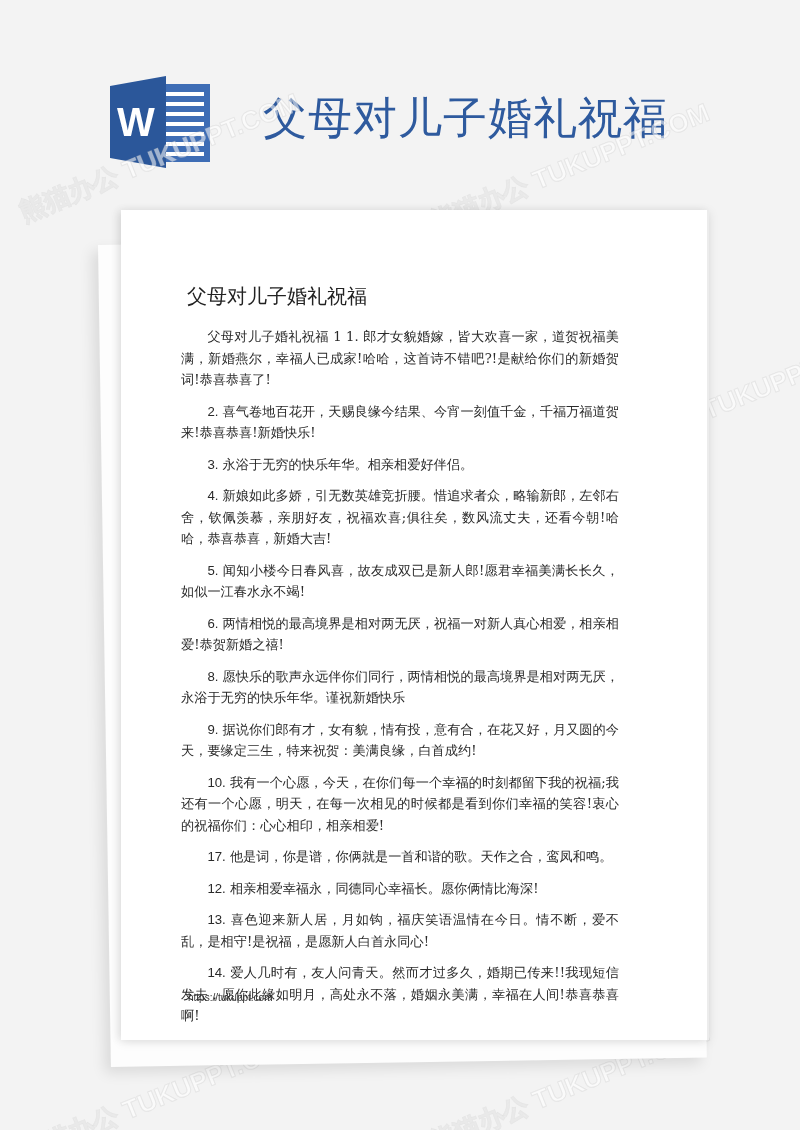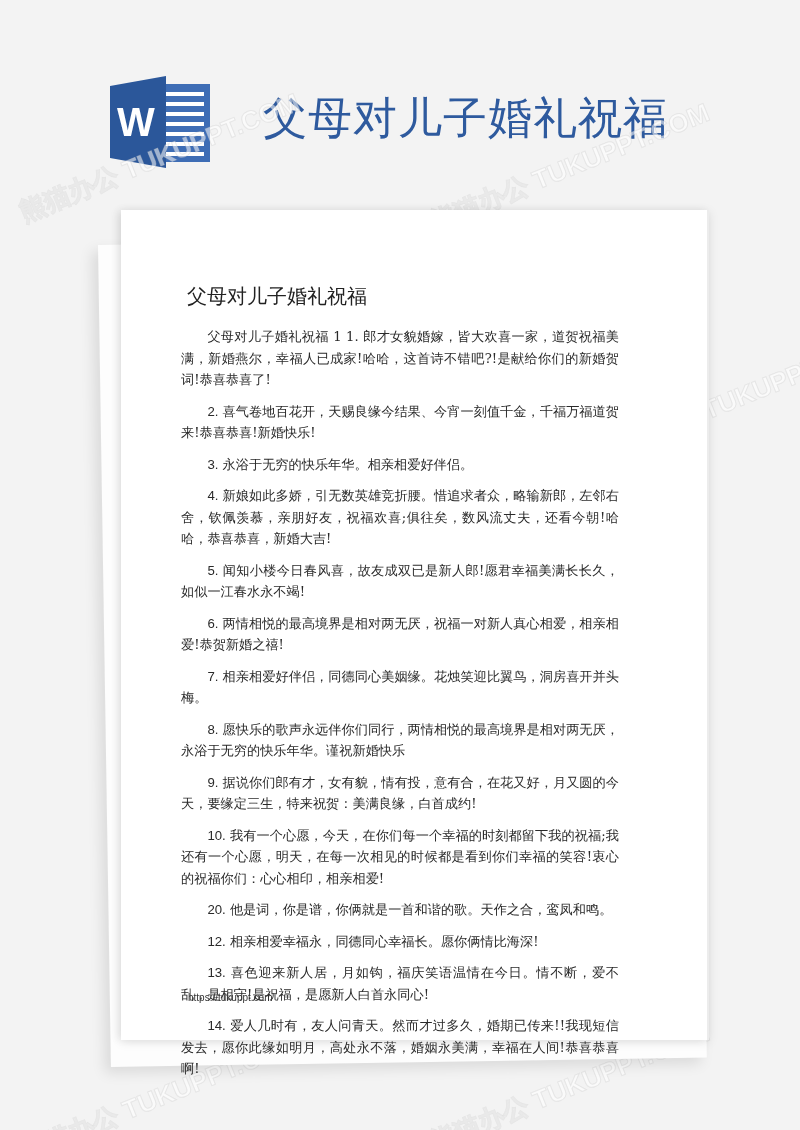--- a/index.html
+++ b/index.html
@@ -80,23 +80,22 @@
 
 <div class="page">
   <div class="doc-title">父母对儿子婚礼祝福</div>
   <div class="body-text">
     <p class="para"><span>父母对儿子婚礼祝福 1 1. 郎才女貌婚嫁，皆大欢喜一家，道贺祝福美满，新婚燕尔，幸福人已成家!哈哈，这首诗不错吧?!是献给你们的新婚贺词!恭喜恭喜了!</span></p>
     <p class="para"><span class="num">2.</span><span> 喜气卷地百花开，天赐良缘今结果、今宵一刻值千金，千福万福道贺来!恭喜恭喜!新婚快乐!</span></p>
     <p class="para"><span class="num">3.</span><span> 永浴于无穷的快乐年华。相亲相爱好伴侣。</span></p>
     <p class="para"><span class="num">4.</span><span> 新娘如此多娇，引无数英雄竞折腰。惜追求者众，略输新郎，左邻右舍，钦佩羡慕，亲朋好友，祝福欢喜;俱往矣，数风流丈夫，还看今朝!哈哈，恭喜恭喜，新婚大吉!</span></p>
     <p class="para"><span class="num">5.</span><span> 闻知小楼今日春风喜，故友成双已是新人郎!愿君幸福美满长长久，如似一江春水永不竭!</span></p>
     <p class="para"><span class="num">6.</span><span> 两情相悦的最高境界是相对两无厌，祝福一对新人真心相爱，相亲相爱!恭贺新婚之禧!</span></p>
-    <p class="para"><span class="num">7.</span><span> 相亲相爱好伴侣，同德同心美姻缘。花烛笑迎比翼鸟，洞房喜开并头梅。</span></p>
     <p class="para"><span class="num">8.</span><span> 愿快乐的歌声永远伴你们同行，两情相悦的最高境界是相对两无厌，永浴于无穷的快乐年华。谨祝新婚快乐</span></p>
     <p class="para"><span class="num">9.</span><span> 据说你们郎有才，女有貌，情有投，意有合，在花又好，月又圆的今天，要缘定三生，特来祝贺：美满良缘，白首成约!</span></p>
     <p class="para"><span class="num">10.</span><span> 我有一个心愿，今天，在你们每一个幸福的时刻都留下我的祝福;我还有一个心愿，明天，在每一次相见的时候都是看到你们幸福的笑容!衷心的祝福你们：心心相印，相亲相爱!</span></p>
-    <p class="para"><span class="num">20.</span><span> 他是词，你是谱，你俩就是一首和谐的歌。天作之合，鸾凤和鸣。</span></p>
+    <p class="para"><span class="num">17.</span><span> 他是词，你是谱，你俩就是一首和谐的歌。天作之合，鸾凤和鸣。</span></p>
     <p class="para"><span class="num">12.</span><span> 相亲相爱幸福永，同德同心幸福长。愿你俩情比海深!</span></p>
     <p class="para"><span class="num">13.</span><span> 喜色迎来新人居，月如钩，福庆笑语温情在今日。情不断，爱不乱，是相守!是祝福，是愿新人白首永同心!</span></p>
     <p class="para"><span class="num">14.</span><span> 爱人几时有，友人问青天。然而才过多久，婚期已传来!!我现短信发去，愿你此缘如明月，高处永不落，婚姻永美满，幸福在人间!恭喜恭喜啊!</span></p>
   </div>
   <div class="footer-url">https://tukuppt.com</div>
 </div>
 
 </body></html>

